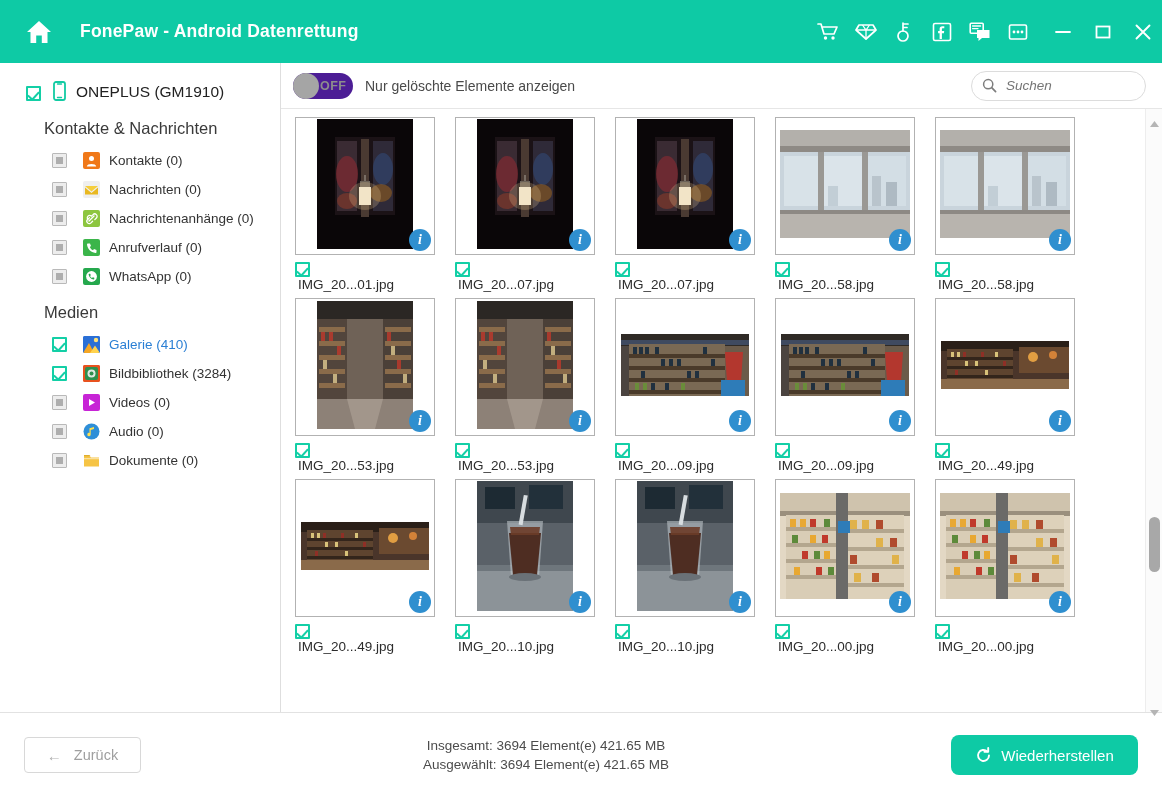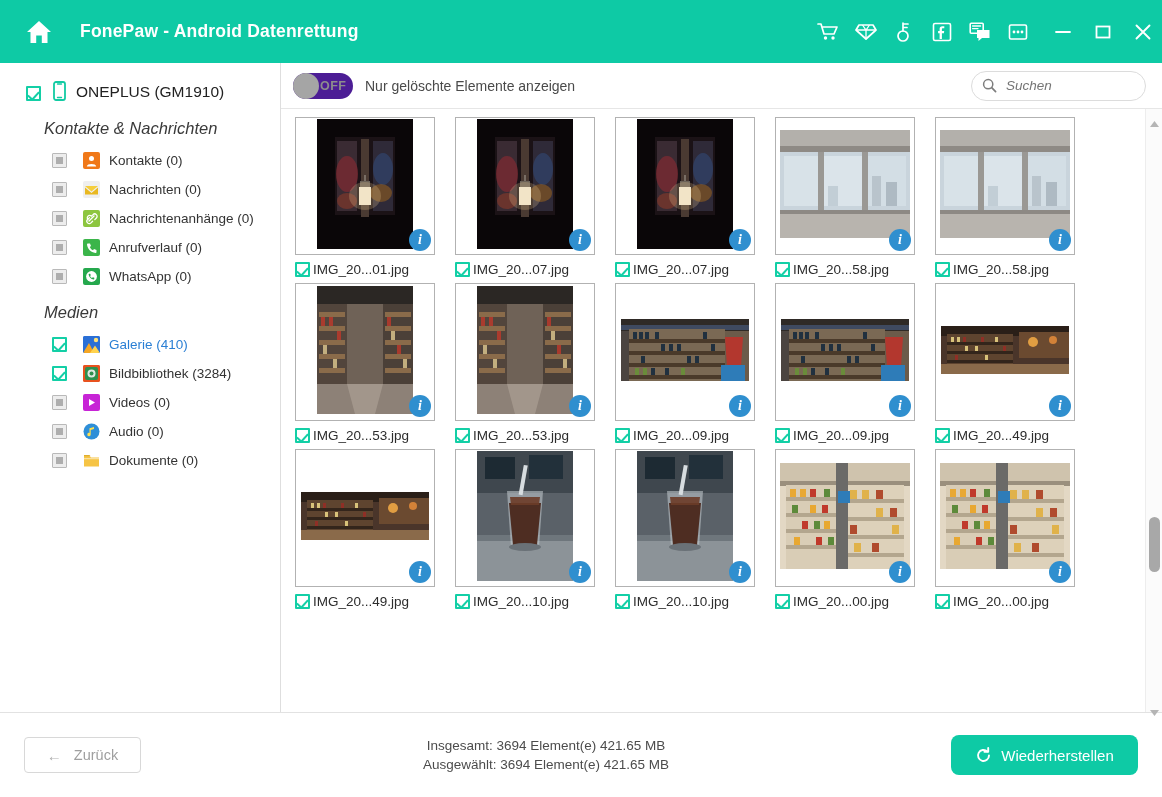--- a/index.html
+++ b/index.html
@@ -35,21 +35,21 @@
   .body-row { flex:1; display:flex; min-height:0; border-bottom:1px solid #e2e2e2; }
 
   
   .sidebar {
     width:281px; flex:0 0 281px; border-right:1px solid #dedede;
     padding-top:12px; background:#fff; overflow:hidden;
   }
   .device-row { display:flex; align-items:flex-end; padding:6px 0 6px 26px; }
   .device-name { font-size:15.5px; color:#222; margin-left:10px; white-space:nowrap; }
   .group-title {
-    font-size:16.5px; color:#3a3a3a; padding:12px 0 8px 44px; white-space:nowrap;font-style:italic;
+    font-size:16.5px; color:#3a3a3a; padding:12px 0 8px 44px; white-space:nowrap;
   }
   .s-item { display:flex; align-items:center; padding:6px 0 6px 52px; cursor:pointer; }
   .s-label { font-size:13.5px; color:#333; margin-left:9px; white-space:nowrap; }
   .s-label.active { color:#2a7fd4; }
 
   .cb {
     width:15px; height:15px; flex:0 0 15px; border:1px solid #b9b9b9; background:#ededed;
     position:relative; border-radius:1px;
   }
   .cb.inner::after{
@@ -103,21 +103,21 @@
     width:140px; height:138px; border:1px solid #b2b2b2; background:#fff; position:relative;
     margin-left:6px; display:flex; align-items:center; justify-content:center; overflow:hidden;
   }
   .thumb-img { display:block; }
   .info-badge {
     position:absolute; right:3px; bottom:3px; width:22px; height:22px; border-radius:50%;
     background:#2f8fcf; color:#fff; font-size:14px; font-style:italic; font-weight:bold;
     display:flex; align-items:center; justify-content:center;
     font-family:"Liberation Serif", serif; cursor:pointer;
   }
-  .cell-label { display:flex; align-items:flex-start; margin:7px 0 0 6px; }
+  .cell-label { display:flex; align-items:flex-start; margin:7px 0 0 6px;flex-direction:column; }
   .cell-name { font-size:13.5px; color:#2c2c2c; margin-left:3px; white-space:nowrap; }
 
   
   .vscroll {
     width:17px; flex:0 0 17px; background:#fbfbfb; border-left:1px solid #ededed;
     position:relative; display:flex; flex-direction:column; align-items:center;
     justify-content:space-between; padding:4px 0;
   }
   .sb-arrow { width:9px; height:6px; }
   .sb-track { position:absolute; top:18px; bottom:18px; left:3px; width:11px; }

